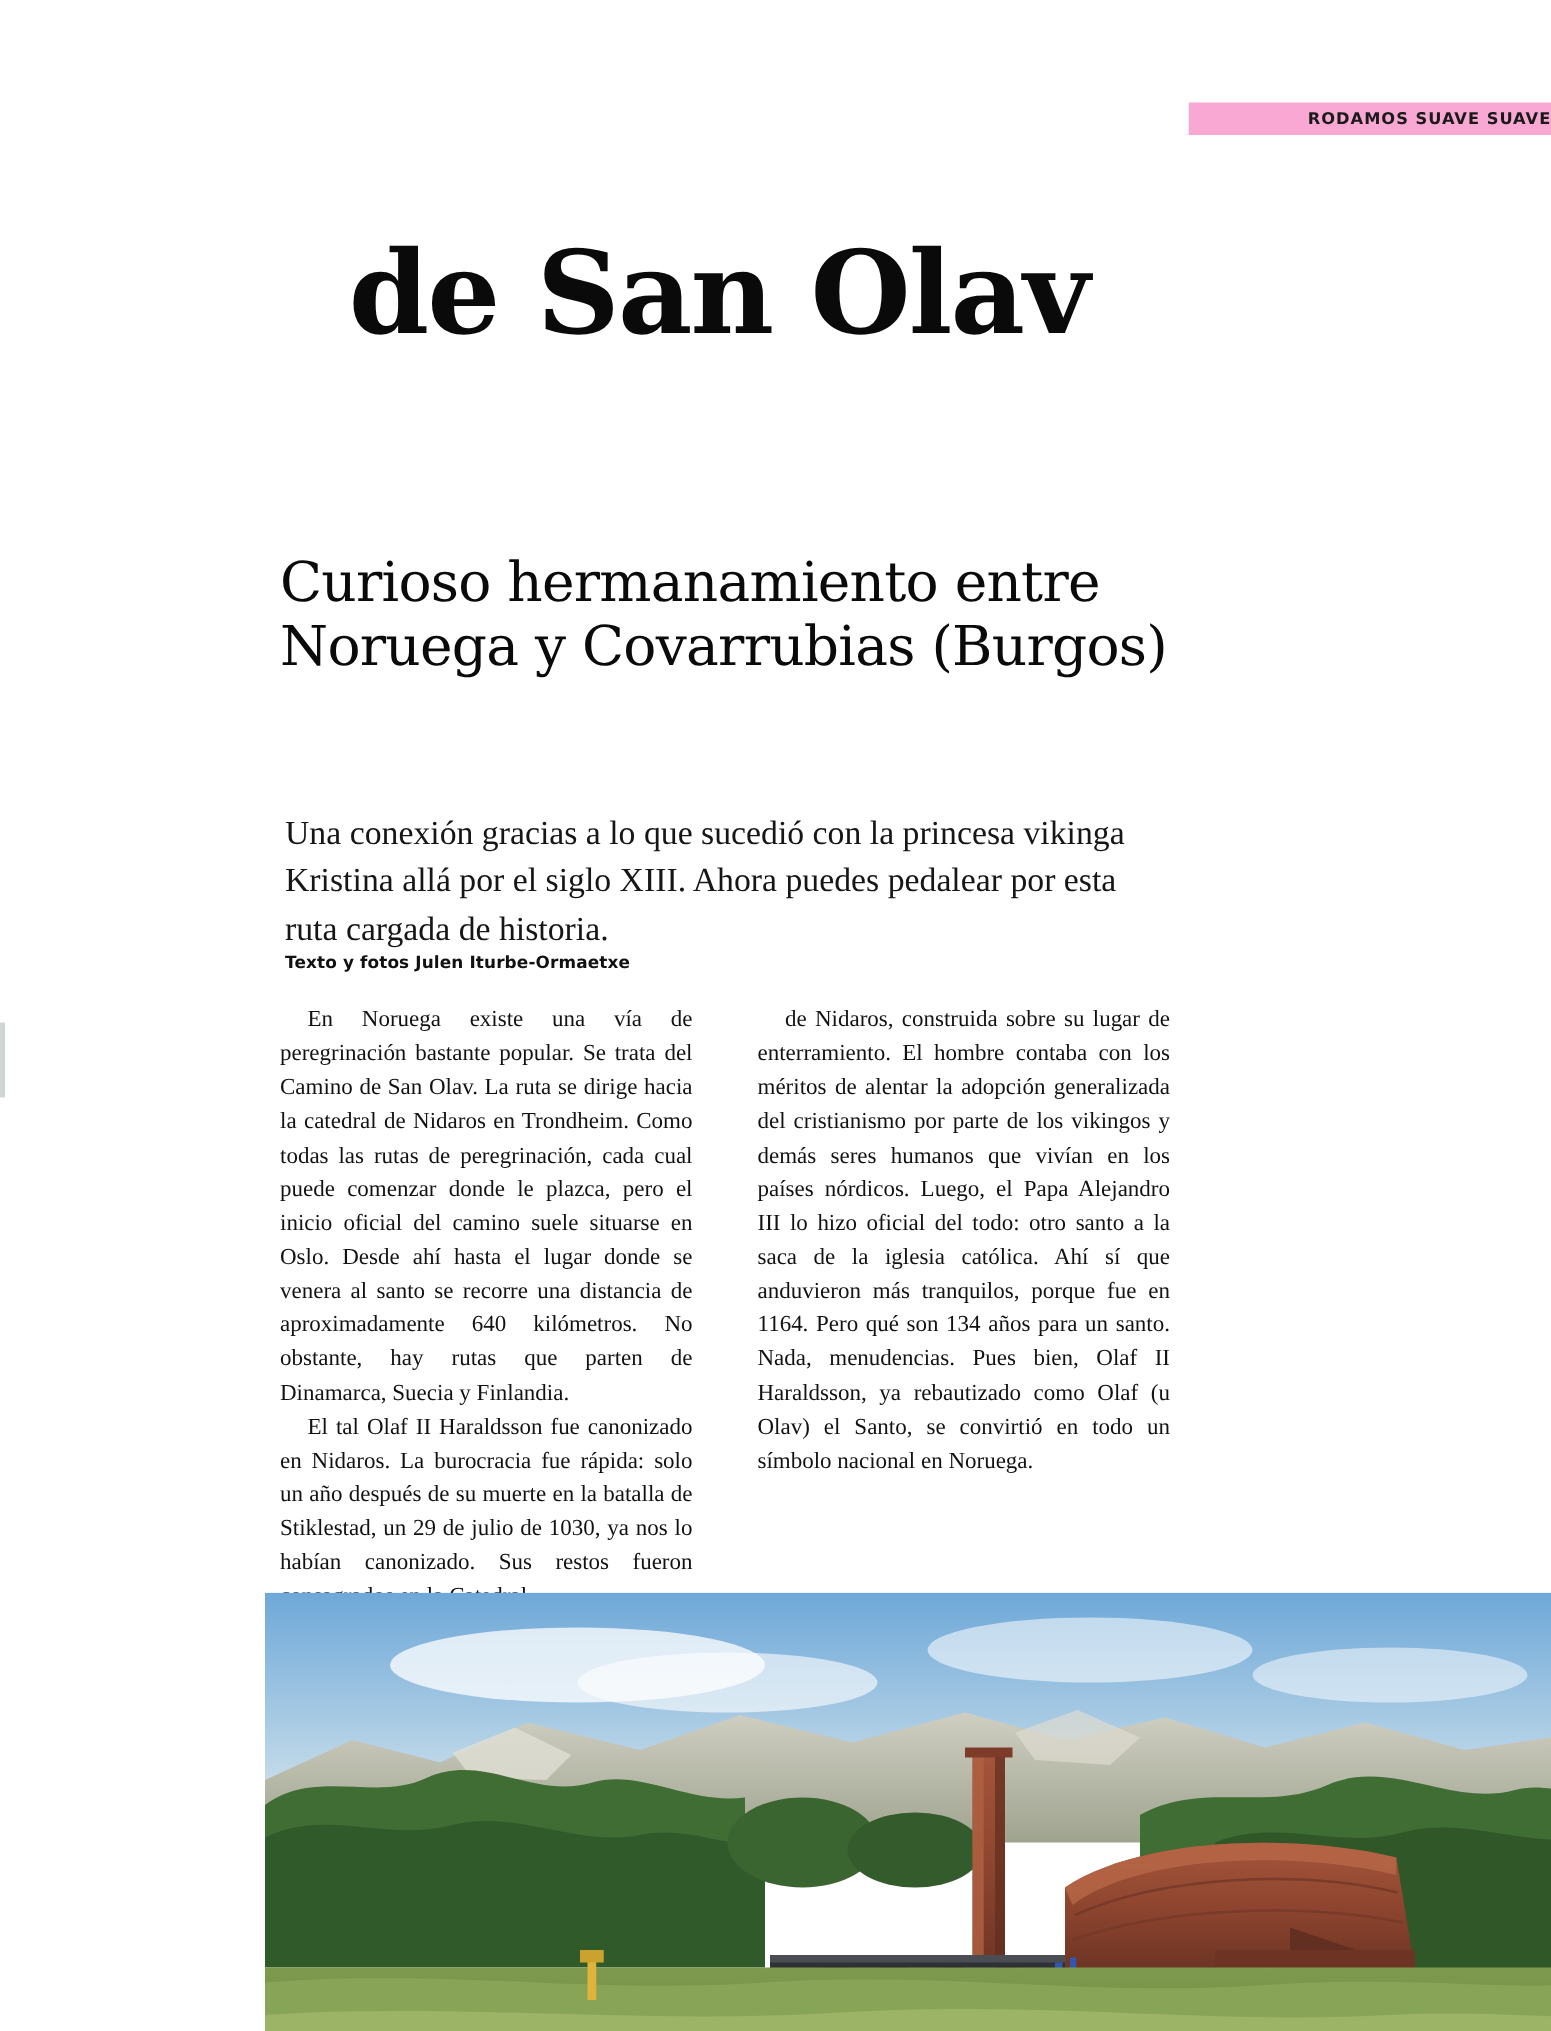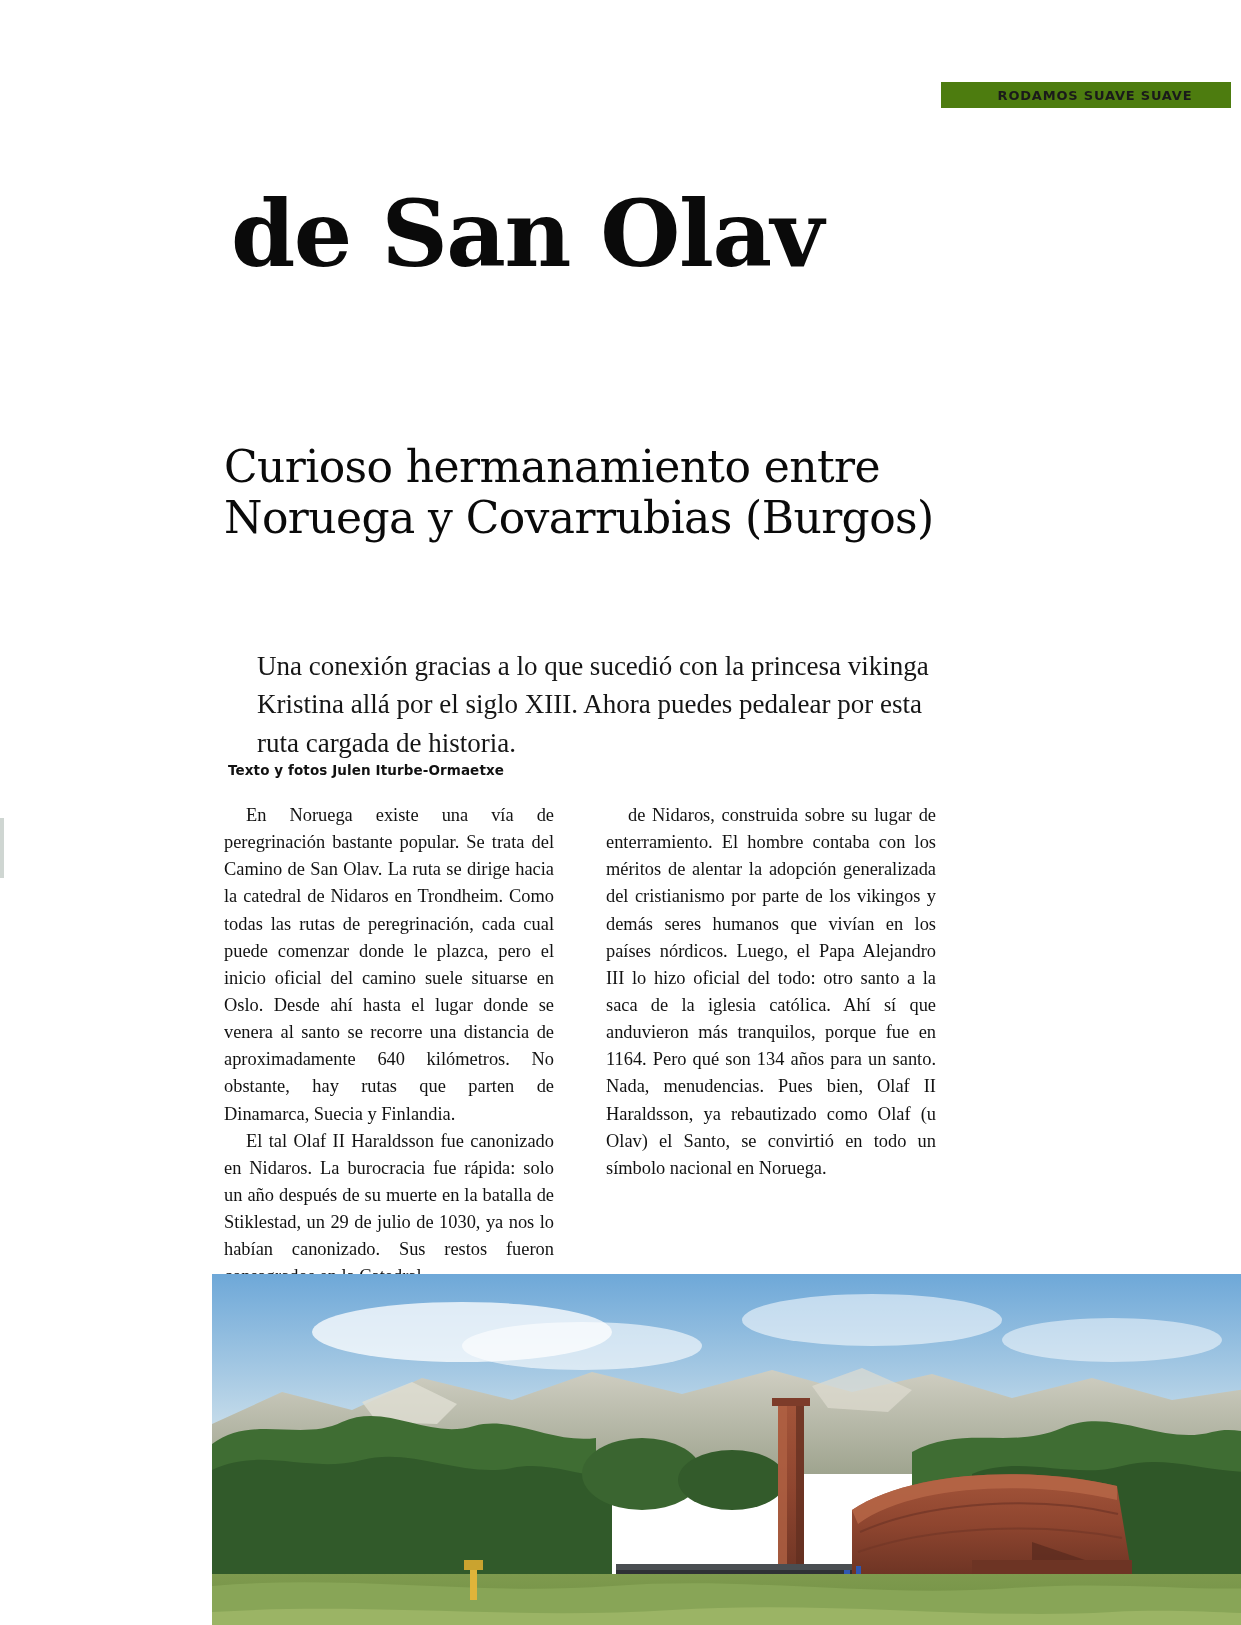--- a/index.html
+++ b/index.html
@@ -13,27 +13,27 @@
     position: relative;
     overflow: hidden;
     font-family: "Liberation Serif", serif;
     color: #111111;
   }
 
   
   .running-head {
     position: absolute;
     top: 82px;
-    right: 10px;
+    right: 0;
     width: 290px;
     height: 26px;
-    background: #4d7c0f;
+    background: #f9a8d4;
     display: flex;
     align-items: center;
-    justify-content: center;
+    justify-content: flex-end;
   }
   .running-head .rh-text {
     font-family: "DejaVu Sans", sans-serif;
     font-size: 13px;
     font-weight: 700;
     letter-spacing: 0.8px;
     color: #1a1a1a;
     padding-left: 18px;
     white-space: nowrap;
   }
@@ -53,21 +53,21 @@
     left: 231px;
     top: 128px;
     width: 760px;
     font-family: "DejaVu Serif", serif;
     font-weight: 700;
     font-size: 92px;
     line-height: 0.97;
     letter-spacing: -1.5px;
     color: #0a0a0a;
   }
-  .headline .l2 { display: block; }
+  .headline .l2 { display: block; margin-left: 48px; }
 
   
   .deck {
     position: absolute;
     left: 224px;
     top: 404px;
     width: 730px;
     font-family: "DejaVu Serif", serif;
     font-weight: 400;
     font-size: 44px;
@@ -79,21 +79,20 @@
   
   .standfirst {
     position: absolute;
     left: 228px;
     top: 620px;
     width: 700px;
     font-family: "Liberation Serif", serif;
     font-size: 27px;
     line-height: 1.42;
     color: #161616;
-    margin-left: 29px;
   }
 
   
   .byline {
     position: absolute;
     left: 228px;
     top: 762px;
     font-family: "DejaVu Sans", sans-serif;
     font-weight: 700;
     font-size: 13.5px;

